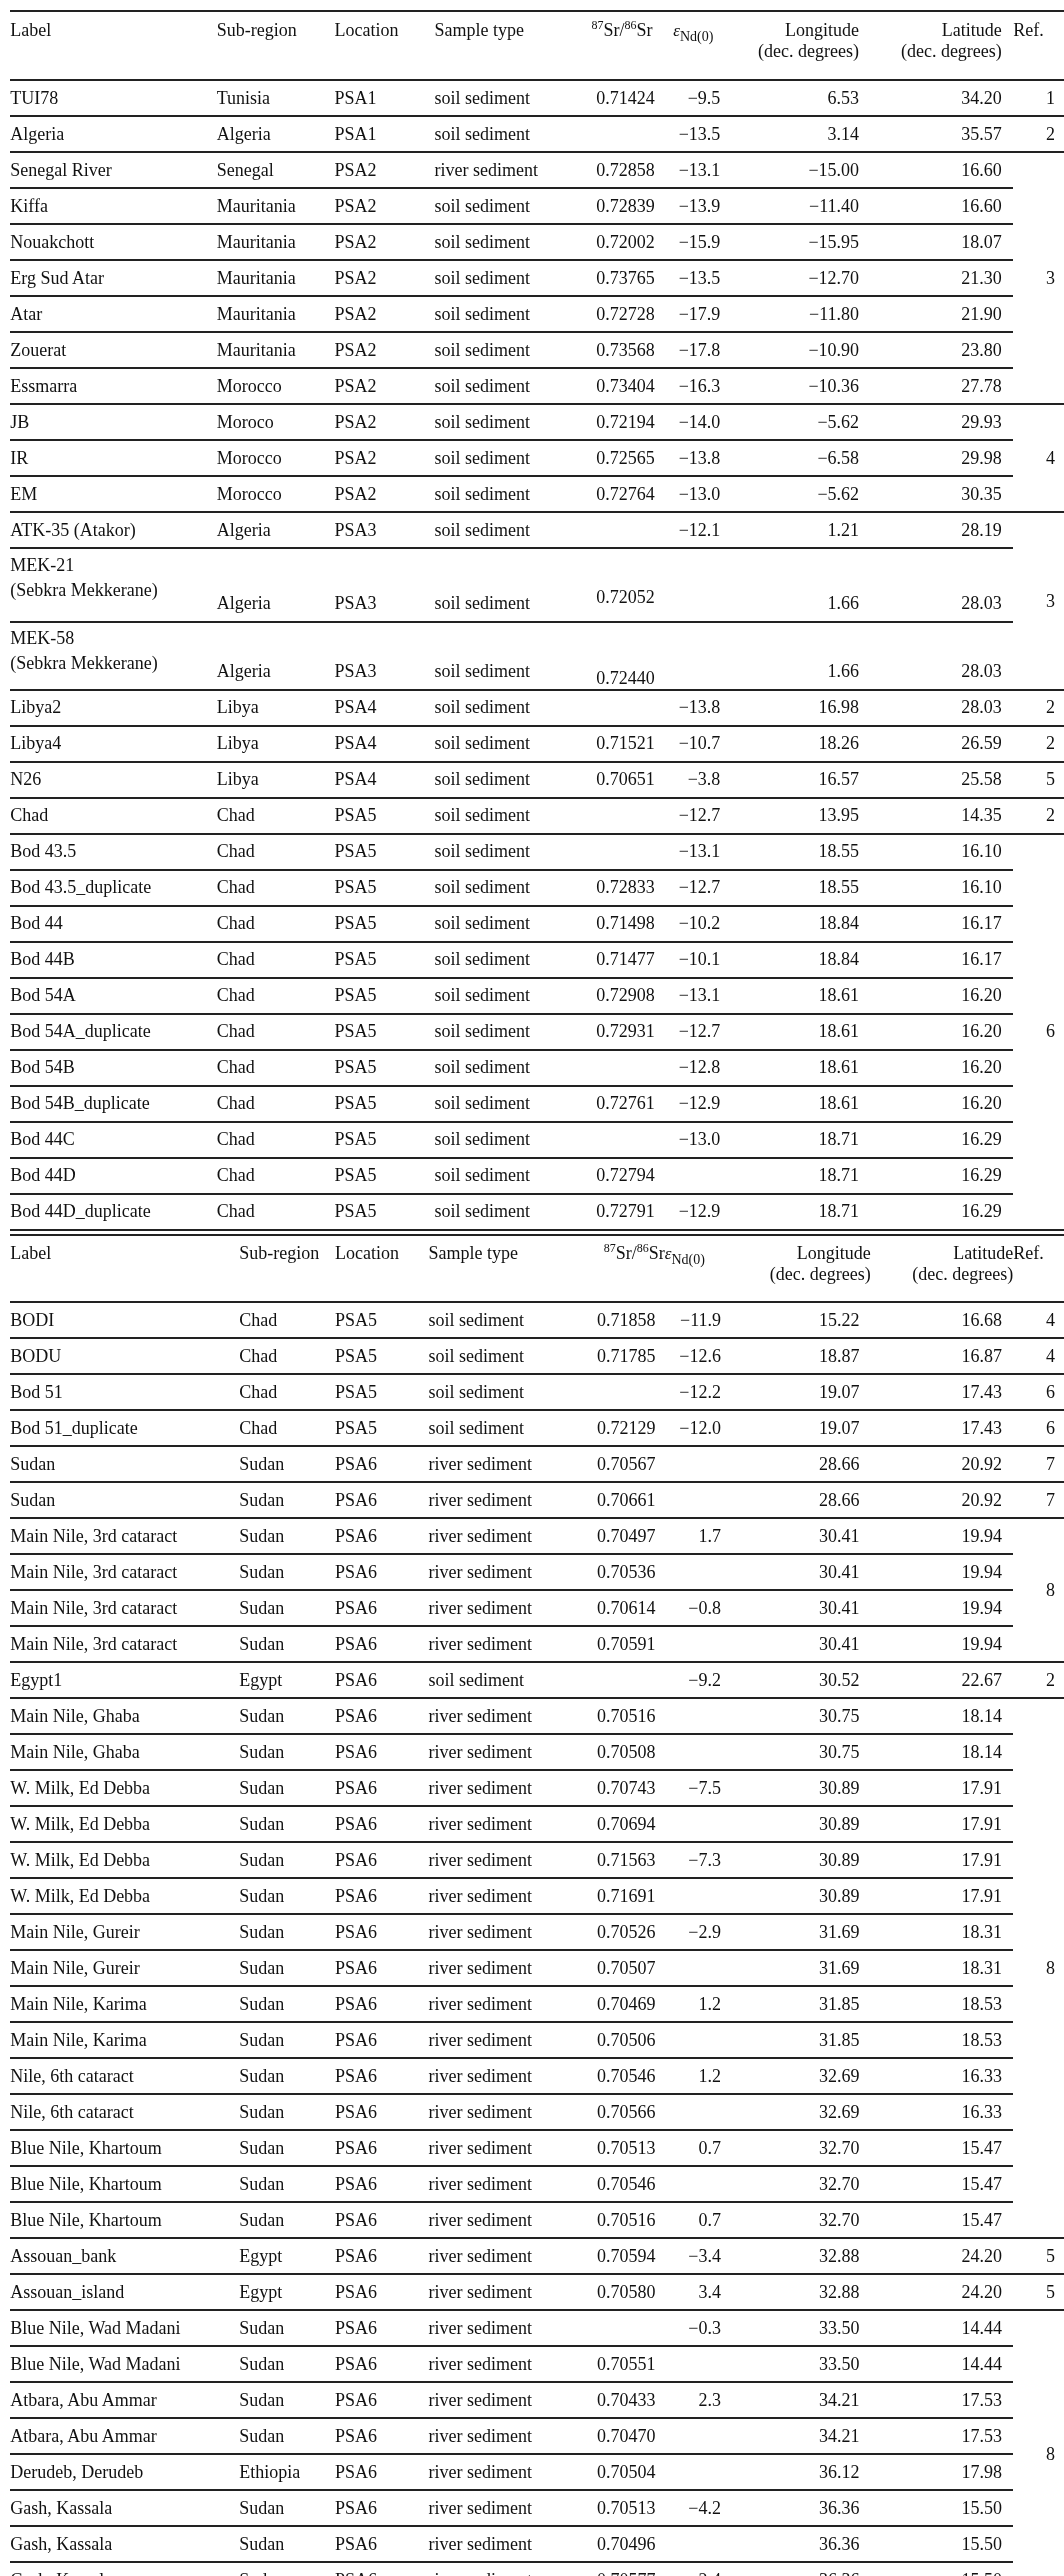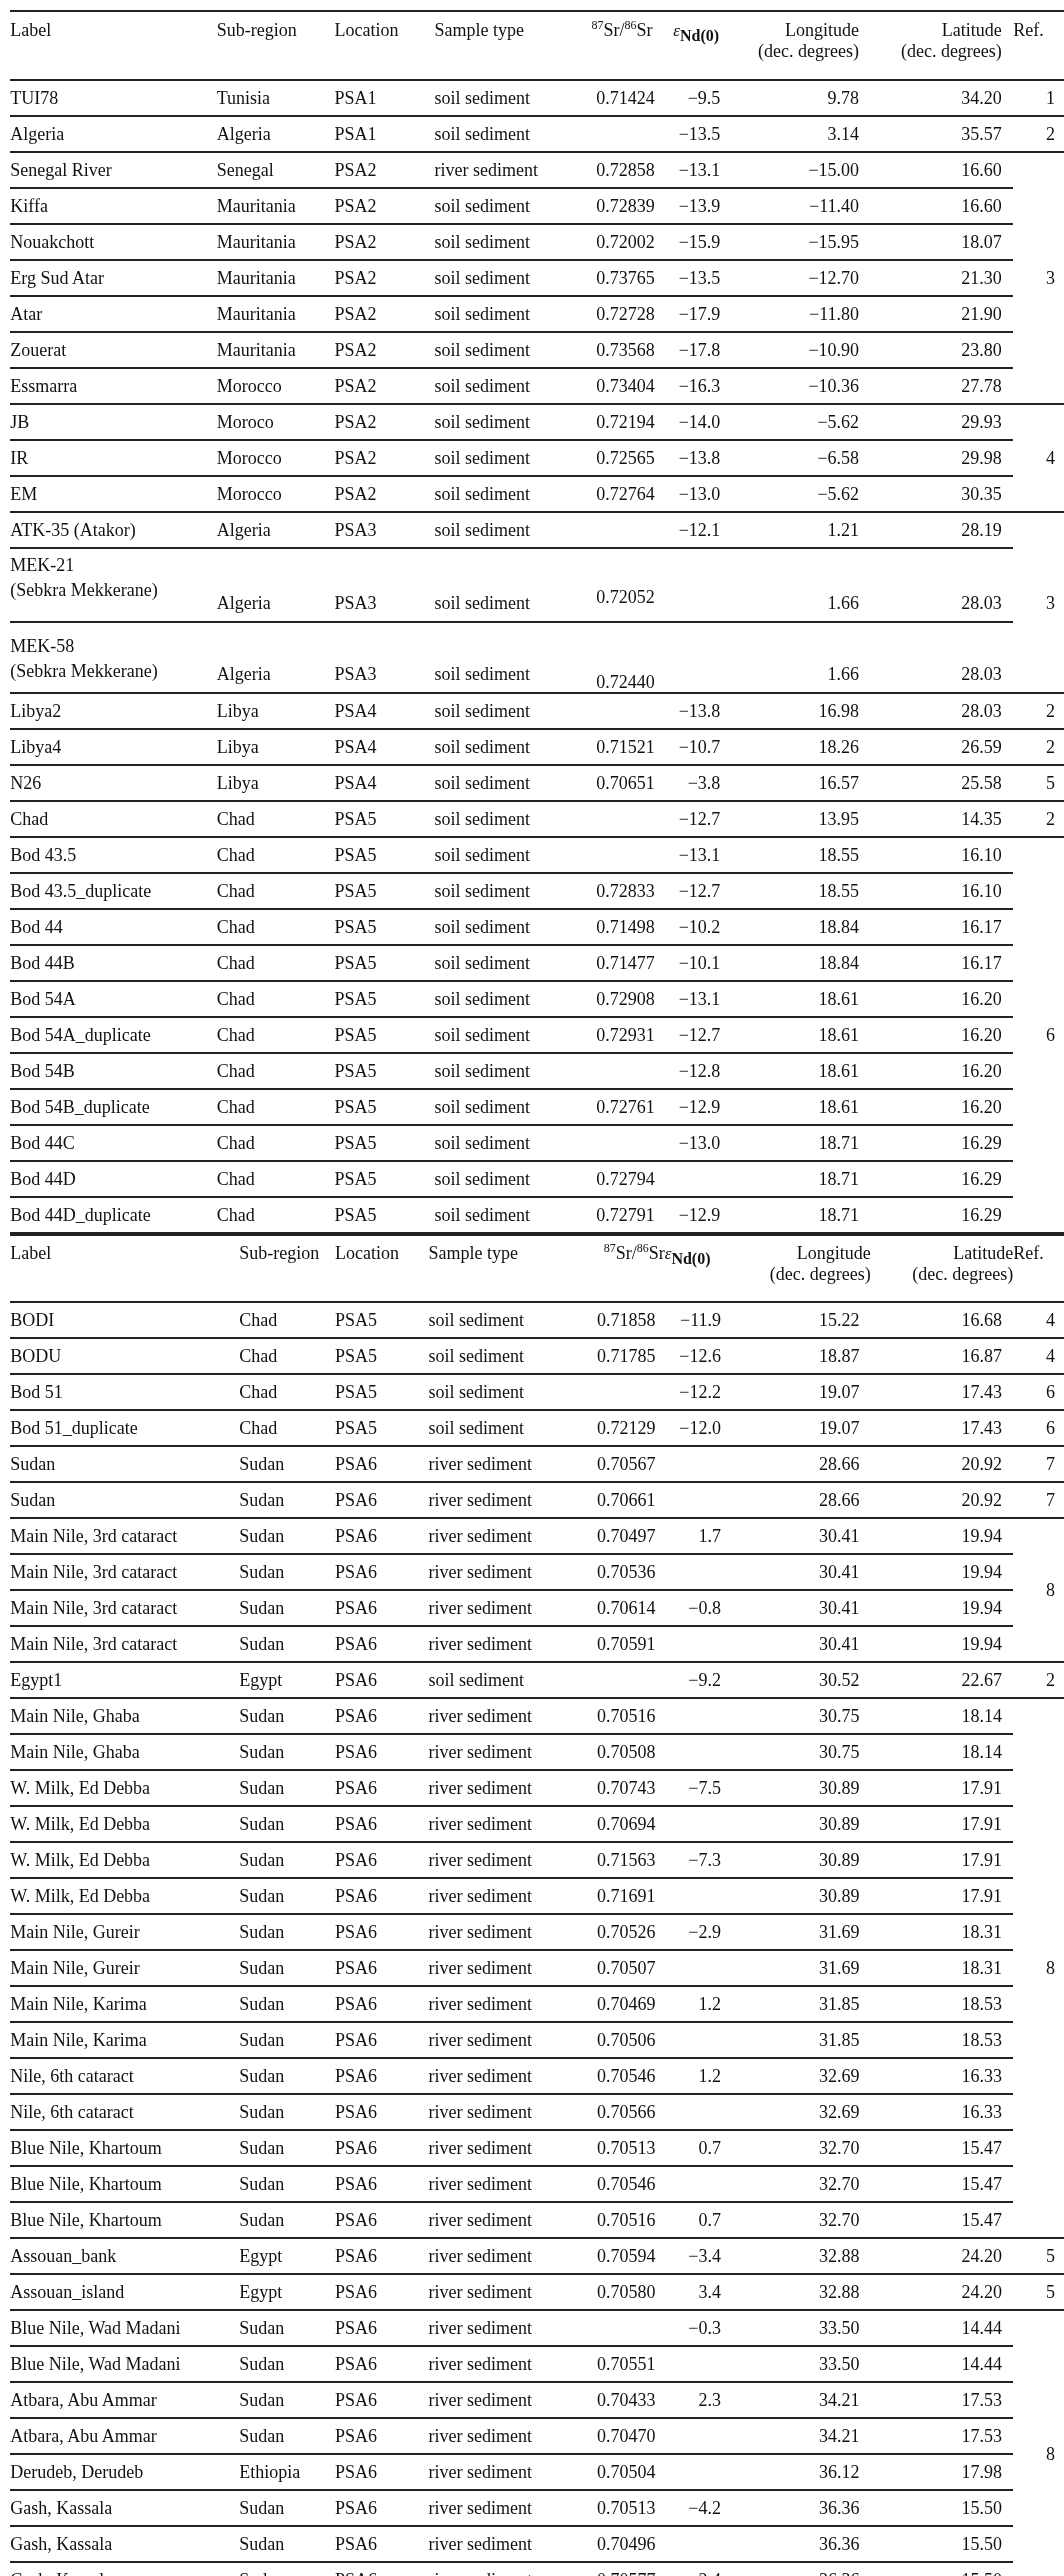--- a/index.html
+++ b/index.html
@@ -42,21 +42,21 @@
     padding: 8.2px 0 17.5px 0;
     text-align: left;
     white-space: nowrap;
   }
   #table-2 thead th { padding: 7.2px 0 16.5px 0; }
   thead th.num { text-align: right; padding-right: 11.3px; }
   thead th.nd { text-align: left; padding-left: 9.3px; }
   thead th.ref { text-align: left; padding-right: 9.3px; }
   thead th.lbl { padding-left: 0; }
   .sup { font-size: 12px; vertical-align: 7.2px; line-height: 0; }
-  .sub { font-size: 16px; vertical-align: -5.2px; line-height: 0; font-weight: bold; }
+  .sub { font-size: 14px; vertical-align: -5.2px; line-height: 0; }
   .eps { font-style: italic; font-size: 17px; }
 
   tbody td {
     height: 34px;
     padding: 0;
     vertical-align: middle;
     white-space: nowrap;
   }
   tbody tr.twoline td { height: 58px; }
   tbody td.lbl { padding-left: 0; }
@@ -105,21 +105,21 @@
     </tr>
   </thead>
   <tbody>
       <tr class="row-rule">
         <td class="lbl data-cell">TUI78</td>
         <td class="data-cell">Tunisia</td>
         <td class="data-cell">PSA1</td>
         <td class="data-cell">soil sediment</td>
         <td class="sr data-cell">0.71424</td>
         <td class="nd data-cell">−9.5</td>
-        <td class="num data-cell">9.78</td>
+        <td class="num data-cell">6.53</td>
         <td class="num data-cell">34.20</td>
         <td class="ref ref-cell" rowspan="1">1</td>
       </tr>
       <tr class="row-rule">
         <td class="lbl data-cell">Algeria</td>
         <td class="data-cell">Algeria</td>
         <td class="data-cell">PSA1</td>
         <td class="data-cell">soil sediment</td>
         <td class="sr data-cell"></td>
         <td class="nd data-cell">−13.5</td>
@@ -247,21 +247,21 @@
         </td>
         <td class="data-cell" style="vertical-align: bottom; padding-bottom: 7.2px;">Algeria</td>
         <td class="data-cell" style="vertical-align: bottom; padding-bottom: 7.2px;">PSA3</td>
         <td class="data-cell" style="vertical-align: bottom; padding-bottom: 7.2px;">soil sediment</td>
         <td class="sr data-cell" style="vertical-align: bottom; padding-bottom: 14px;">0.72052</td>
         <td class="nd data-cell" style="vertical-align: bottom; padding-bottom: 7.2px;"></td>
         <td class="num data-cell" style="vertical-align: bottom; padding-bottom: 7.2px;">1.66</td>
         <td class="num data-cell" style="vertical-align: bottom; padding-bottom: 7.2px;">28.03</td>
       </tr>
       <tr class="row-rule twoline">
-        <td class="lbl data-cell twoline-lbl" style="vertical-align: top; padding-top: 11px;">
+        <td class="lbl data-cell twoline-lbl" style="vertical-align: top; padding-top: 3px;">
           <div>MEK-58</div>
           <div>(Sebkra Mekkerane)</div>
         </td>
         <td class="data-cell" style="vertical-align: bottom; padding-bottom: 7.2px;">Algeria</td>
         <td class="data-cell" style="vertical-align: bottom; padding-bottom: 7.2px;">PSA3</td>
         <td class="data-cell" style="vertical-align: bottom; padding-bottom: 7.2px;">soil sediment</td>
         <td class="sr data-cell" style="vertical-align: bottom; padding-bottom: 0;">0.72440</td>
         <td class="nd data-cell" style="vertical-align: bottom; padding-bottom: 7.2px;"></td>
         <td class="num data-cell" style="vertical-align: bottom; padding-bottom: 7.2px;">1.66</td>
         <td class="num data-cell" style="vertical-align: bottom; padding-bottom: 7.2px;">28.03</td>

